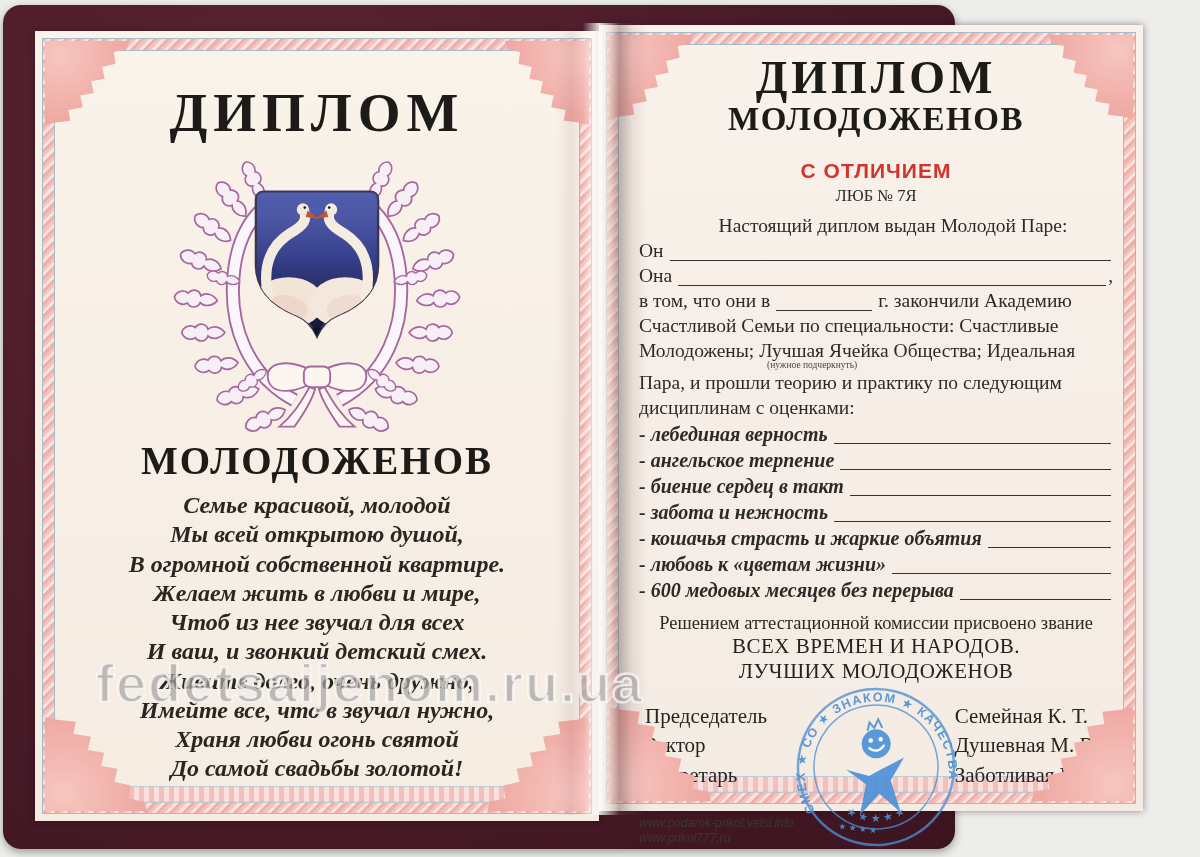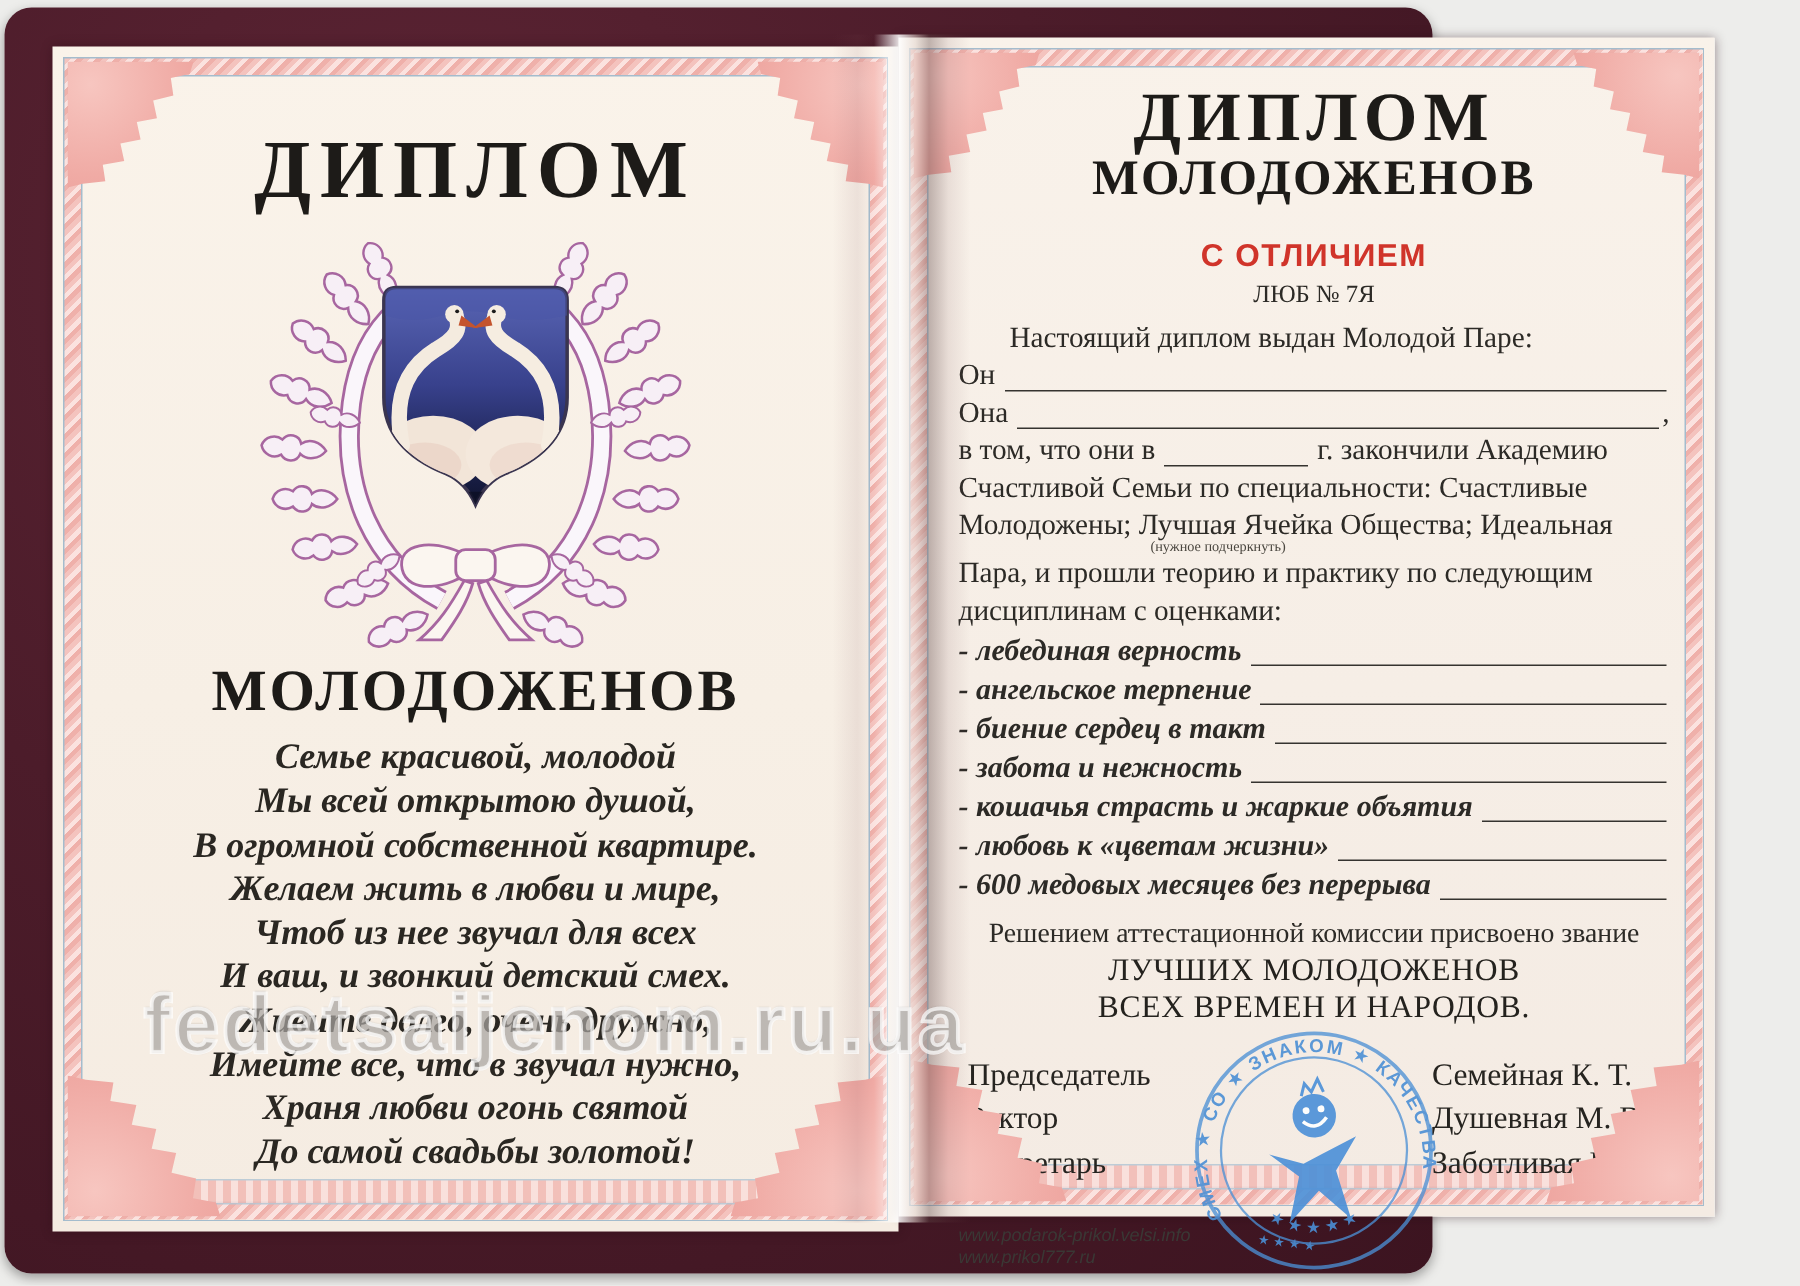--- a/index.html
+++ b/index.html
@@ -49,21 +49,21 @@
   .poem-line { font-size:24px; font-weight:bold; font-style:italic; line-height:1.22; color:#2a2722; white-space:nowrap;font-family:Liberation Serif, serif; }
 
   
   .pr-content { position:absolute; inset:22px 30px 22px 40px; z-index:2; }
   .rp-title { text-align:center; font-size:46px; font-weight:bold; letter-spacing:4px; line-height:1.0; margin-top:8px; color:#1d1b18;}
   .rp-sub { text-align:center; font-size:33px; font-weight:bold; letter-spacing:1.5px; line-height:1.15; color:#1d1b18;}
   .rp-dist { text-align:center; font-family:"Liberation Sans","DejaVu Sans",sans-serif; font-weight:bold;
     font-size:21px; color:#d0342a; letter-spacing:1px; margin-top:20px; }
   .rp-series { text-align:center; font-size:16.5px; margin-top:3px; color:#2c2a26; }
   .rp-body { font-size:19.5px; line-height:1.28; color:#2c2a26; margin-top:8px; }
-  .rp-issued { text-indent:34px; }
+  .rp-issued { text-indent:34px;text-align:center; }
   .fill-row { display:flex; align-items:flex-end; }
   .blankline { flex:1 1 auto; border-bottom:1.5px solid #35332f; margin:0 2px 3px 6px; height:1.1em; }
   .blank-short { flex:0 0 96px; border-bottom:1.5px solid #35332f; margin:0 6px 3px 6px; height:1.1em; }
   .note { font-size:9.5px; color:#4a463f; line-height:1; padding-left:128px; margin-top:-3px; margin-bottom:1px; }
   .disc-row { display:flex; align-items:flex-end; font-style:italic; font-weight:600; font-size:20px; line-height:1.3; color:#2c2a26; }
   .rp-resolution { text-align:center; font-size:18.5px; margin-top:10px; color:#2c2a26; }
   .rp-award { text-align:center; font-size:21px; letter-spacing:.5px; line-height:1.18; color:#24221e; }
 
   .sig-block { position:relative; margin-top:14px; height:112px; }
   .sig-roles { position:absolute; left:6px; top:4px; font-size:21px; line-height:1.42; }
@@ -235,22 +235,22 @@
             <span>- любовь к «цветам жизни»</span>
             <span class="blankline"></span>
           </div>
           <div class="disc-row">
             <span>- 600 медовых месяцев без перерыва</span>
             <span class="blankline"></span>
           </div>
         </div>
 
         <div class="rp-resolution">Решением аттестационной комиссии присвоено звание</div>
+        <div class="rp-award">ВСЕХ ВРЕМЕН И НАРОДОВ.</div>
         <div class="rp-award">ЛУЧШИХ МОЛОДОЖЕНОВ</div>
-        <div class="rp-award">ВСЕХ ВРЕМЕН И НАРОДОВ.</div>
 
         <div class="sig-block">
           <div class="sig-roles">
             <div>Председатель</div>
             <div>Ректор</div>
             <div>Секретарь</div>
           </div>
 
           <svg class="stamp" width="216" height="170" viewBox="0 0 170 170">
             <circle cx="85" cy="85" r="78" fill="none" stroke="#4b8fd5" stroke-width="2.5" opacity=".85"></circle>

